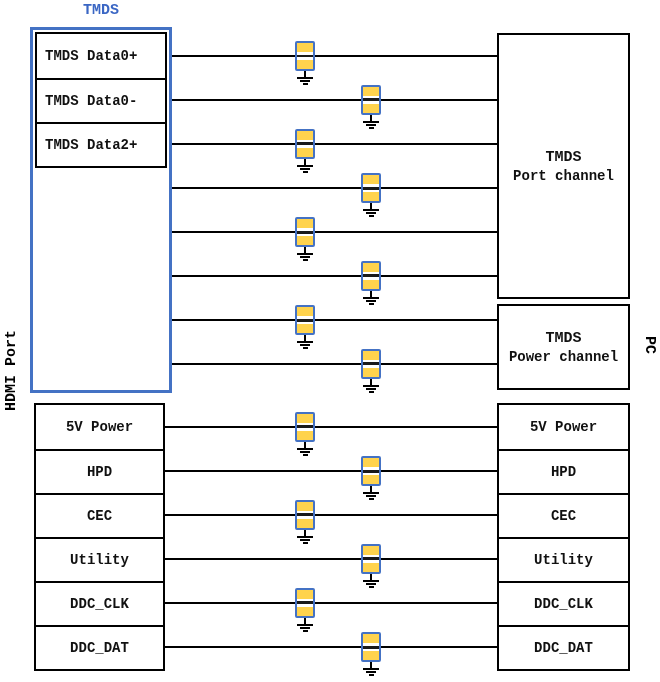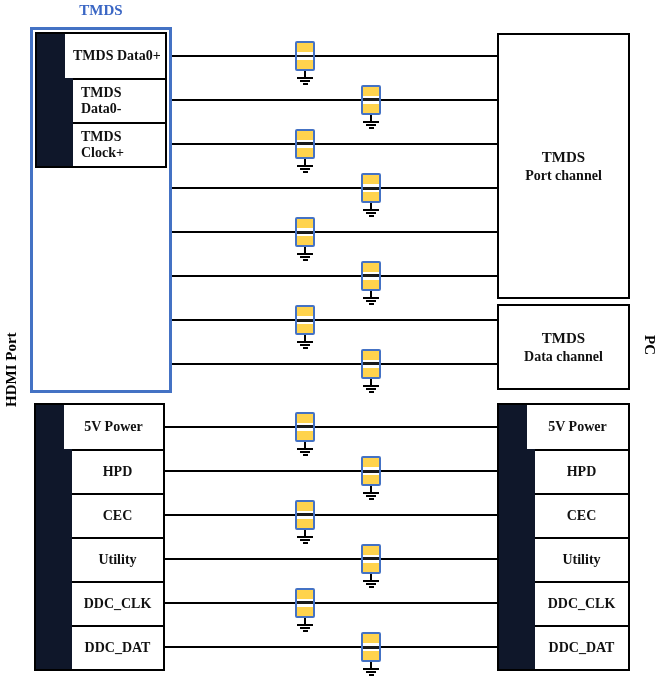--- a/index.html
+++ b/index.html
@@ -1,27 +1,27 @@
 <!DOCTYPE html>
 <html><head>
 <meta charset="utf-8">
 <style>
   html,body { margin:0; padding:0; background:#fff; }
   .canvas {
     position:relative; width:660px; height:682px; background:#ffffff;
-    font-family:Liberation Serif, serif; overflow:hidden; color:#111;
+    font-family:Liberation Mono, monospace; overflow:hidden; color:#111;
   }
 
   
-  .sigtable { background:#0f172a; border:2px solid #000; box-sizing:border-box; z-index:3;padding-left:28px; }
+  .sigtable { background:#4d7c0f; border:2px solid #000; box-sizing:border-box; z-index:3; }
   .sigtable .row {
     height:44px; display:flex; align-items:center; box-sizing:border-box;
     font-weight:bold; font-size:14px; color:#111; background:#fff;
   }
-  .sigtable .row + .row { border-top:2px solid #000;margin-left:8px; }
+  .sigtable .row + .row { border-top:2px solid #000; }
   .row.left  { padding-left:8px; }
   .row.center{ justify-content:center; }
 
   .tmds-outer {
     position:absolute; left:30px; top:27px; width:142px; height:366px;
     box-sizing:border-box; border:3px solid #4472C4; padding:2px; background:#fff; z-index:3;
   }
   .tmds-outer .sigtable { width:100%; }
 
   .ll-table { position:absolute; left:34px;  top:403px; width:131px; height:268px; }
@@ -218,40 +218,40 @@
         <i></i>
         <i></i>
         <i></i>
       </span>
     </div>
 
   <div class="tmds-outer">
     <div class="sigtable">
       <div class="row left">TMDS Data0+</div>
       <div class="row left">TMDS Data0-</div>
-      <div class="row left">TMDS Clock+</div>
+      <div class="row left">TMDS Data2+</div>
     </div>
   </div>
 
   <div class="sigtable ll-table">
     <div class="row center">5V Power</div>
     <div class="row center">HPD</div>
     <div class="row center">CEC</div>
     <div class="row center">Utility</div>
     <div class="row center">DDC_CLK</div>
     <div class="row center">DDC_DAT</div>
   </div>
 
   <div class="chan chan-data">
     <div class="l1">TMDS</div>
     <div class="l2">Port channel</div>
   </div>
   <div class="chan chan-clock">
     <div class="l1">TMDS</div>
-    <div class="l2">Data channel</div>
+    <div class="l2">Power channel</div>
   </div>
 
   <div class="sigtable rr-table">
     <div class="row center">5V Power</div>
     <div class="row center">HPD</div>
     <div class="row center">CEC</div>
     <div class="row center">Utility</div>
     <div class="row center">DDC_CLK</div>
     <div class="row center">DDC_DAT</div>
   </div>

